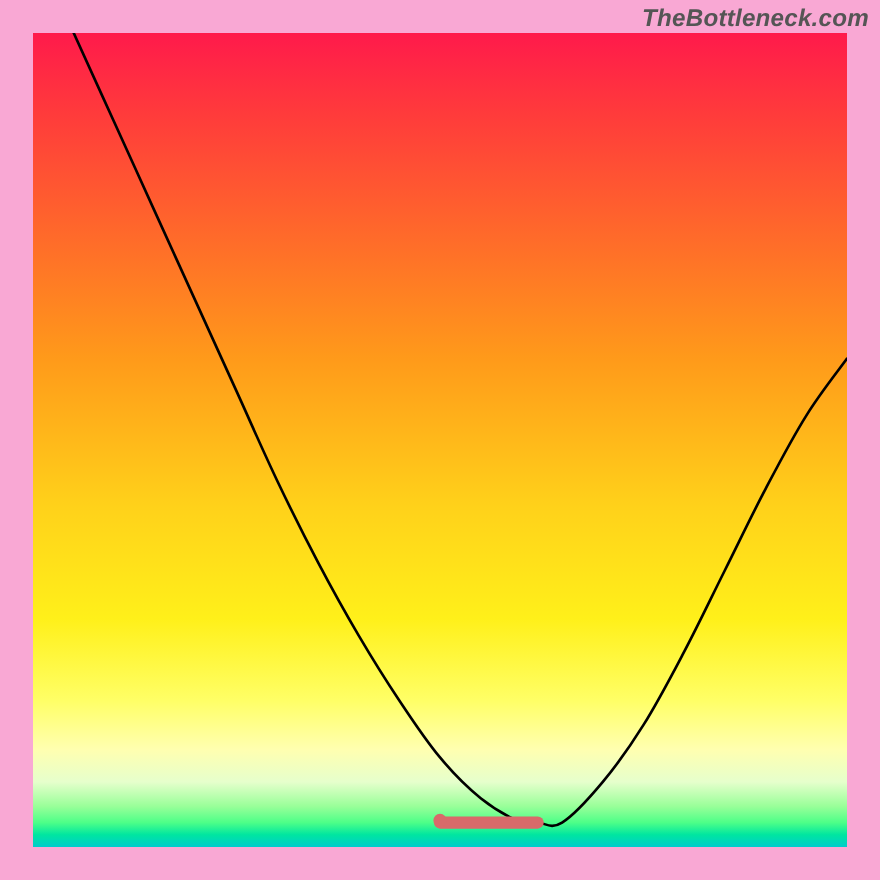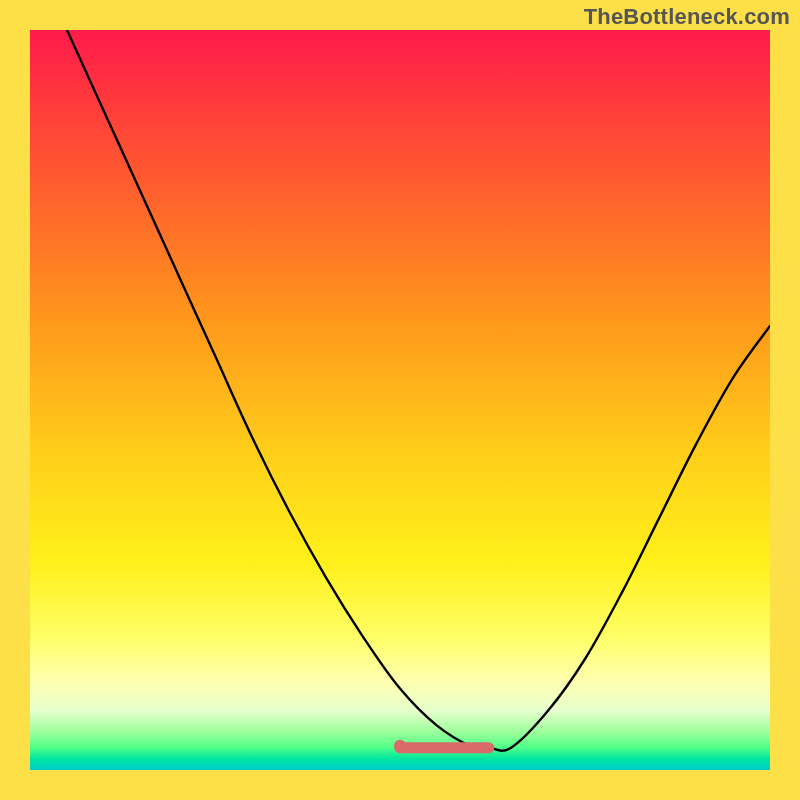--- a/index.html
+++ b/index.html
@@ -9,21 +9,22 @@
     height: 800px;
     overflow: hidden;
     background: #000;
     font-family: Arial, Helvetica, sans-serif;
   }
   .frame {
     position: absolute;
     top: 0; left: 0;
     width: 800px;
     height: 800px;
-    background: #fde047;
+    background: #f9a8d4;
+    font-style: italic;
   }
   .plot {
     position: absolute;
     top: 30px;
     left: 30px;
     width: 740px;
     height: 740px;
     overflow: hidden;
   }
   .gradient {

